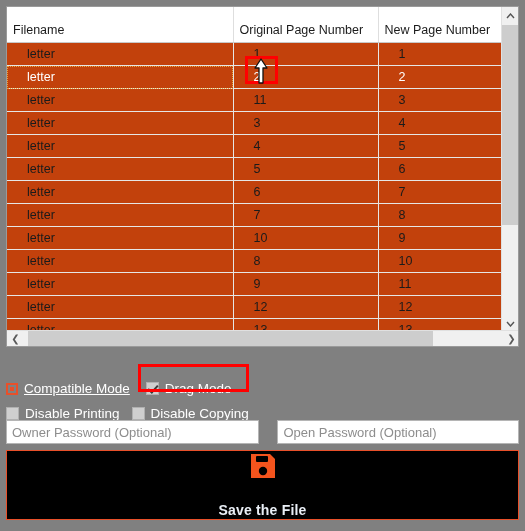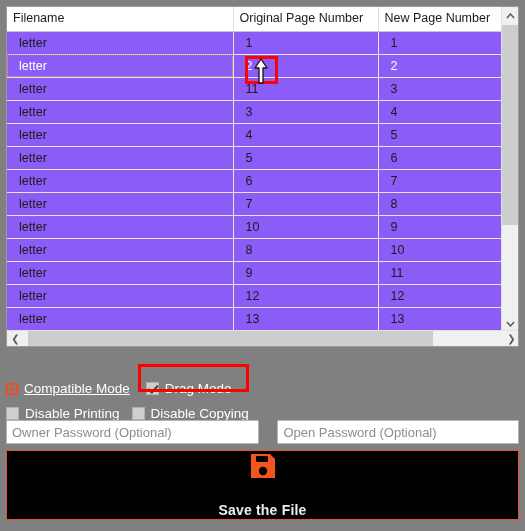--- a/index.html
+++ b/index.html
@@ -44,38 +44,38 @@
   table.grid col.c-file { width: 226px; }
   table.grid col.c-orig { width: 145px; }
   table.grid col.c-new  { width: 124px; }
 
   table.grid thead th {
     text-align: left;
     font-weight: normal;
     font-size: 12.5px;
     color: #1b1b1b;
     background: #ffffff;
-    padding: 4px 0 5px 6px;
+    padding: 16px 0 5px 6px;
     height: 24px;
     border-bottom: 1px solid #c8c8c8;
     border-right: 1px solid #dedede;
     white-space: nowrap;
     overflow: hidden;
   }
   table.grid thead th:last-child { border-right: none; margin-left: 10px; }
 
   table.grid tbody td {
-    padding: 2px 0 2px 12px;
+    padding: 2px 0 2px 20px;
     height: 22px;
     line-height: 18px;
     border-bottom: 1px solid #e6e6e6;
     border-right: 1px solid #e6e6e6;
     white-space: nowrap;
     overflow: hidden;
-    background: #8b5cf6;
+    background: #c2410c;
   }
   table.grid tbody td:last-child { border-right: none; }
 
   tr.selected td {
     background: #0a7bd4;
     color: #ffffff;
     border-bottom: 1px solid #0a7bd4;
     border-right-color: #2f93e0;
   }
   tr.selected td:first-child {

